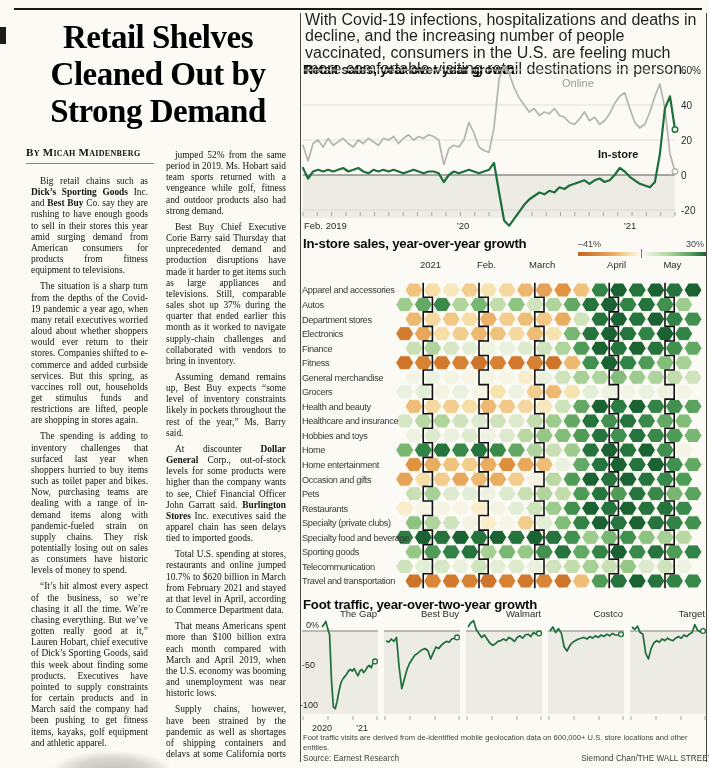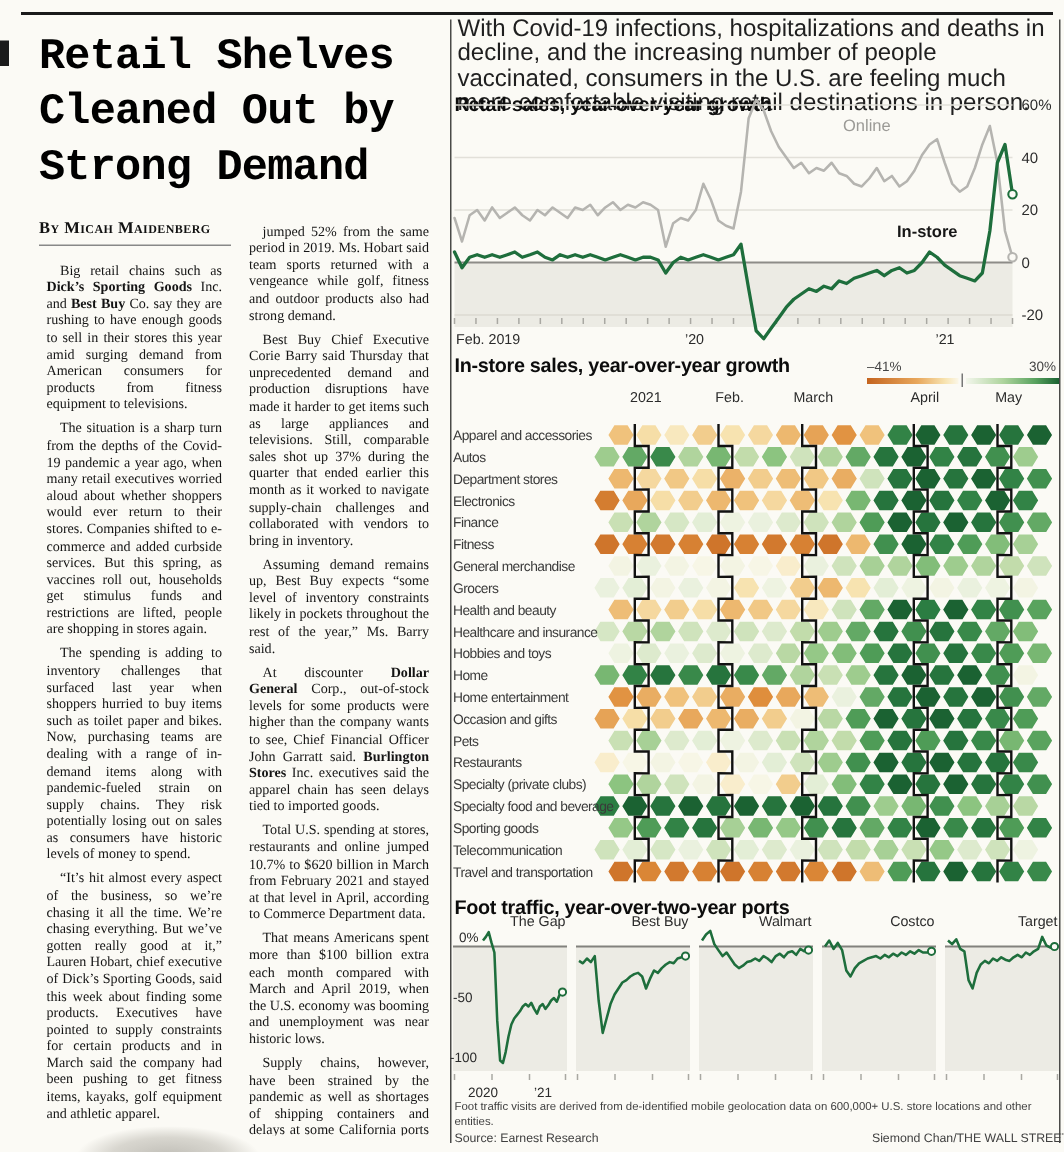--- a/index.html
+++ b/index.html
@@ -1,20 +1,20 @@
 <!DOCTYPE html>
 <html><head>
 <meta charset="utf-8">
 <style>
   html,body{margin:0;padding:0;}
   body{width:709px;height:768px;position:relative;background:#fbfaf5;font-family:"Liberation Sans",sans-serif;overflow:hidden;}
   .abs{position:absolute;}
   .rule-h{background:#1a1a1a;height:1.5px;}
   .rule-v{background:#4a4a48;width:1px;}
-  .headline{font-family:Liberation Mono, monospace;font-weight:700;font-size:29px;line-height:37px;letter-spacing:-0.5px;color:#000;}
+  .headline{font-family:Liberation Serif, serif;font-weight:700;font-size:33px;line-height:37px;letter-spacing:-0.5px;color:#000;text-align:center;}
   .byline{font-family:"Liberation Serif",serif;font-variant:small-caps;font-weight:700;font-size:11px;color:#111;letter-spacing:.3px;}
   .byline-rule{background:#888;height:1px;}
   .body-col p{margin:5px;text-indent:9px;text-align:justify;font-family:"Liberation Serif",serif;font-size:9.4px;line-height:11.15px;color:#141414;}
   .body-col p b{font-weight:700;}
   .continuation{font-family:"Liberation Serif",serif;font-style:italic;font-weight:700;font-size:9.4px;text-align:left;color:#141414;margin-top:1px;}
   .intro{font-size:16px;line-height:16.4px;color:#1f1f1f;}
   .chart-title{font-size:13.2px;font-weight:700;color:#0c0c0c;letter-spacing:-0.2px;}
   .legend-label{font-size:9px;color:#444;}
   .legend-bar{height:4px;}
   .note{font-size:7.6px;line-height:9.8px;color:#3f3f3f;}
@@ -475,21 +475,21 @@
     <polygon points="365.40000000000003,329 369.70000000000005,322 379.1,322 383.40000000000003,329 379.1,336 369.70000000000005,336" fill="rgb(50,131,70)" stroke="#fbfaf5" stroke-width="1"></polygon>
     <polygon points="384,329 388.3,322 397.7,322 402,329 397.7,336 388.3,336" fill="rgb(57,137,74)" stroke="#fbfaf5" stroke-width="1"></polygon>
     <text x="2" y="332.4" font-size="9.2" fill="#3a3a3a" letter-spacing="-0.35">Travel and transportation</text>
     <polyline points="123.19999999999999,30.7 123.19999999999999,45.3 132.4,45.25 132.4,59.849999999999994 123.19999999999999,59.8 123.19999999999999,74.39999999999999 132.4,74.35000000000001 132.4,88.95 123.19999999999999,88.9 123.19999999999999,103.5 132.4,103.45 132.4,118.05 123.19999999999999,118.00000000000001 123.19999999999999,132.60000000000002 132.4,132.55 132.4,147.15000000000003 123.19999999999999,147.1 123.19999999999999,161.70000000000002 132.4,161.65 132.4,176.25000000000003 123.19999999999999,176.2 123.19999999999999,190.8 132.4,190.75 132.4,205.35000000000002 123.19999999999999,205.3 123.19999999999999,219.90000000000003 132.4,219.85 132.4,234.45000000000002 123.19999999999999,234.4 123.19999999999999,249.00000000000003 132.4,248.95 132.4,263.55 123.19999999999999,263.5 123.19999999999999,278.1 132.4,278.05 132.4,292.65000000000003 123.19999999999999,292.6 123.19999999999999,307.20000000000005 132.4,307.15 132.4,321.75 123.19999999999999,321.7 123.19999999999999,336.3" fill="none" stroke="#121212" stroke-width="1.6"></polyline>
     <polyline points="179,30.7 179,45.3 188.20000000000002,45.25 188.20000000000002,59.849999999999994 179,59.8 179,74.39999999999999 188.20000000000002,74.35000000000001 188.20000000000002,88.95 179,88.9 179,103.5 188.20000000000002,103.45 188.20000000000002,118.05 179,118.00000000000001 179,132.60000000000002 188.20000000000002,132.55 188.20000000000002,147.15000000000003 179,147.1 179,161.70000000000002 188.20000000000002,161.65 188.20000000000002,176.25000000000003 179,176.2 179,190.8 188.20000000000002,190.75 188.20000000000002,205.35000000000002 179,205.3 179,219.90000000000003 188.20000000000002,219.85 188.20000000000002,234.45000000000002 179,234.4 179,249.00000000000003 188.20000000000002,248.95 188.20000000000002,263.55 179,263.5 179,278.1 188.20000000000002,278.05 188.20000000000002,292.65000000000003 179,292.6 179,307.20000000000005 188.20000000000002,307.15 188.20000000000002,321.75 179,321.7 179,336.3" fill="none" stroke="#121212" stroke-width="1.6"></polyline>
     <polyline points="234.8,30.7 234.8,45.3 244.00000000000003,45.25 244.00000000000003,59.849999999999994 234.8,59.8 234.8,74.39999999999999 244.00000000000003,74.35000000000001 244.00000000000003,88.95 234.8,88.9 234.8,103.5 244.00000000000003,103.45 244.00000000000003,118.05 234.8,118.00000000000001 234.8,132.60000000000002 244.00000000000003,132.55 244.00000000000003,147.15000000000003 234.8,147.1 234.8,161.70000000000002 244.00000000000003,161.65 244.00000000000003,176.25000000000003 234.8,176.2 234.8,190.8 244.00000000000003,190.75 244.00000000000003,205.35000000000002 234.8,205.3 234.8,219.90000000000003 244.00000000000003,219.85 244.00000000000003,234.45000000000002 234.8,234.4 234.8,249.00000000000003 244.00000000000003,248.95 244.00000000000003,263.55 234.8,263.5 234.8,278.1 244.00000000000003,278.05 244.00000000000003,292.65000000000003 234.8,292.6 234.8,307.20000000000005 244.00000000000003,307.15 244.00000000000003,321.75 234.8,321.7 234.8,336.3" fill="none" stroke="#121212" stroke-width="1.6"></polyline>
     <polyline points="309.20000000000005,30.7 309.20000000000005,45.3 318.40000000000003,45.25 318.40000000000003,59.849999999999994 309.20000000000005,59.8 309.20000000000005,74.39999999999999 318.40000000000003,74.35000000000001 318.40000000000003,88.95 309.20000000000005,88.9 309.20000000000005,103.5 318.40000000000003,103.45 318.40000000000003,118.05 309.20000000000005,118.00000000000001 309.20000000000005,132.60000000000002 318.40000000000003,132.55 318.40000000000003,147.15000000000003 309.20000000000005,147.1 309.20000000000005,161.70000000000002 318.40000000000003,161.65 318.40000000000003,176.25000000000003 309.20000000000005,176.2 309.20000000000005,190.8 318.40000000000003,190.75 318.40000000000003,205.35000000000002 309.20000000000005,205.3 309.20000000000005,219.90000000000003 318.40000000000003,219.85 318.40000000000003,234.45000000000002 309.20000000000005,234.4 309.20000000000005,249.00000000000003 318.40000000000003,248.95 318.40000000000003,263.55 309.20000000000005,263.5 309.20000000000005,278.1 318.40000000000003,278.05 318.40000000000003,292.65000000000003 309.20000000000005,292.6 309.20000000000005,307.20000000000005 318.40000000000003,307.15 318.40000000000003,321.75 309.20000000000005,321.7 309.20000000000005,336.3" fill="none" stroke="#121212" stroke-width="1.6"></polyline>
     <polyline points="365.00000000000006,30.7 365.00000000000006,45.3 374.20000000000005,45.25 374.20000000000005,59.849999999999994 365.00000000000006,59.8 365.00000000000006,74.39999999999999 374.20000000000005,74.35000000000001 374.20000000000005,88.95 365.00000000000006,88.9 365.00000000000006,103.5 374.20000000000005,103.45 374.20000000000005,118.05 365.00000000000006,118.00000000000001 365.00000000000006,132.60000000000002 374.20000000000005,132.55 374.20000000000005,147.15000000000003 365.00000000000006,147.1 365.00000000000006,161.70000000000002 374.20000000000005,161.65 374.20000000000005,176.25000000000003 365.00000000000006,176.2 365.00000000000006,190.8 374.20000000000005,190.75 374.20000000000005,205.35000000000002 365.00000000000006,205.3 365.00000000000006,219.90000000000003 374.20000000000005,219.85 374.20000000000005,234.45000000000002 365.00000000000006,234.4 365.00000000000006,249.00000000000003 374.20000000000005,248.95 374.20000000000005,263.55 365.00000000000006,263.5 365.00000000000006,278.1 374.20000000000005,278.05 374.20000000000005,292.65000000000003 365.00000000000006,292.6 365.00000000000006,307.20000000000005 374.20000000000005,307.15 374.20000000000005,321.75 365.00000000000006,321.7 365.00000000000006,336.3" fill="none" stroke="#121212" stroke-width="1.6"></polyline>
   </svg>
 
-<div class="abs chart-title" style="left:303px;top:597px;">Foot traffic, year-over-two-year ports</div>
+<div class="abs chart-title" style="left:303px;top:597px;">Foot traffic, year-over-two-year growth</div>
 <svg id="foottraffic-svg" class="abs" style="left:300px;top:604px;" width="409" height="131">
     <rect x="2" y="27" width="76" height="83" fill="#ecebe4"></rect>
     <line x1="2" y1="27" x2="78" y2="27" stroke="#82817d" stroke-width="1.2"></line>
     <line x1="3" y1="112" x2="3" y2="116" stroke="#a9a8a2" stroke-width="1"></line>
     <line x1="28" y1="112" x2="28" y2="116" stroke="#a9a8a2" stroke-width="1"></line>
     <line x1="53" y1="112" x2="53" y2="116" stroke="#a9a8a2" stroke-width="1"></line>
     <line x1="77" y1="112" x2="77" y2="116" stroke="#a9a8a2" stroke-width="1"></line>
     <text x="77" y="13" text-anchor="end" font-size="9.5" fill="#2b2b2b">The Gap</text>
     <polyline points="22.0,23.0 23.9,20.6 25.8,17.4 27.7,24.6 29.6,31.0 31.5,76.6 33.4,103.0 35.3,104.6 37.1,97.4 39.0,87.0 40.9,79.0 42.8,75.0 44.7,72.6 46.6,70.2 48.5,67.0 50.4,65.4 52.3,67.0 54.2,64.6 56.1,68.6 58.0,71.8 59.9,67.0 61.8,65.4 63.6,68.6 65.5,66.2 67.4,63.0 69.3,61.4 71.2,63.8 73.1,59.0 75.0,57.4" fill="none" stroke="#1e6e3c" stroke-width="1.7" stroke-linejoin="round"></polyline>
     <circle cx="75" cy="57.400000000000006" r="2.4" fill="#fbfaf5" stroke="#1e6e3c" stroke-width="1.3"></circle>

